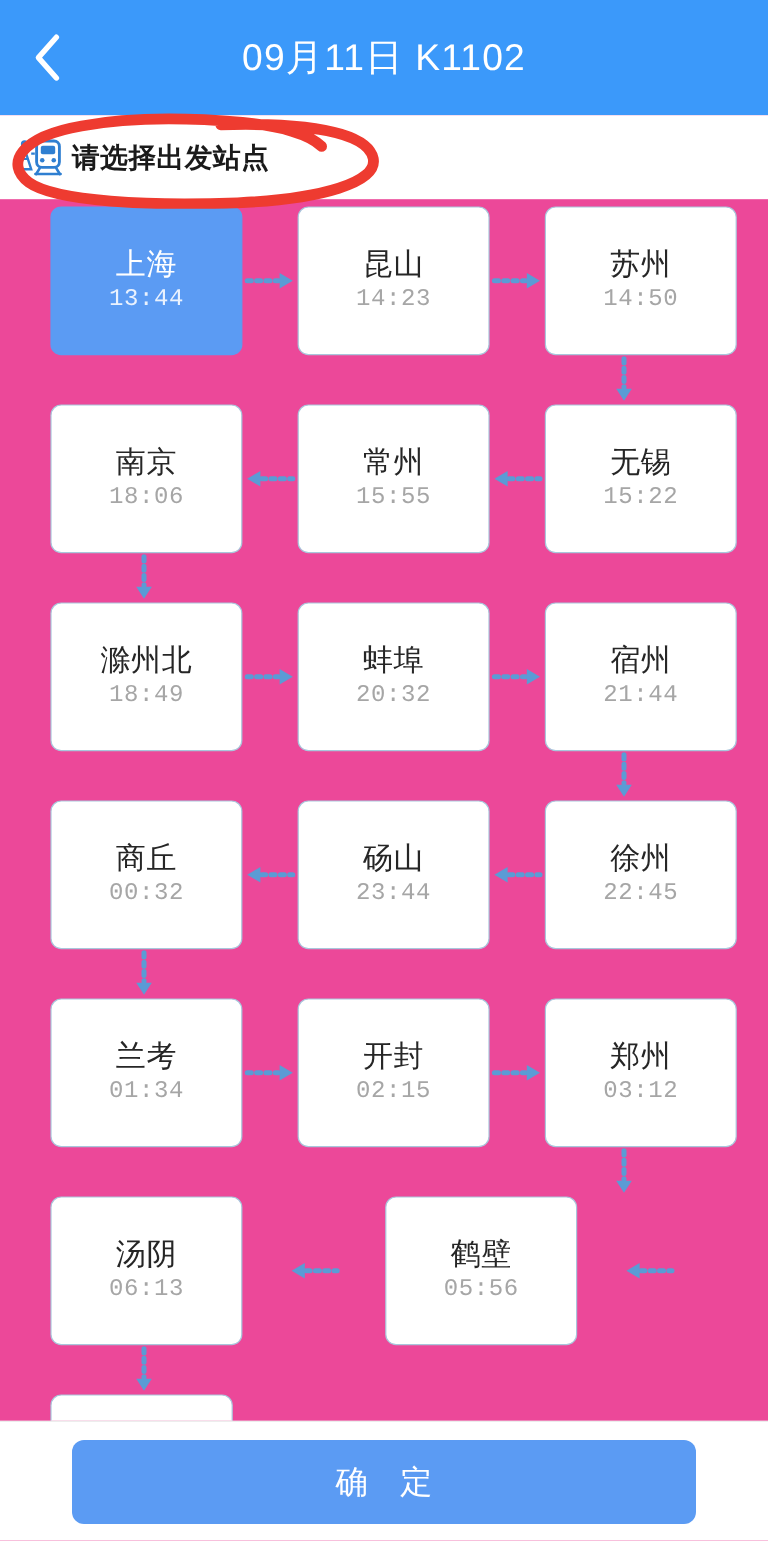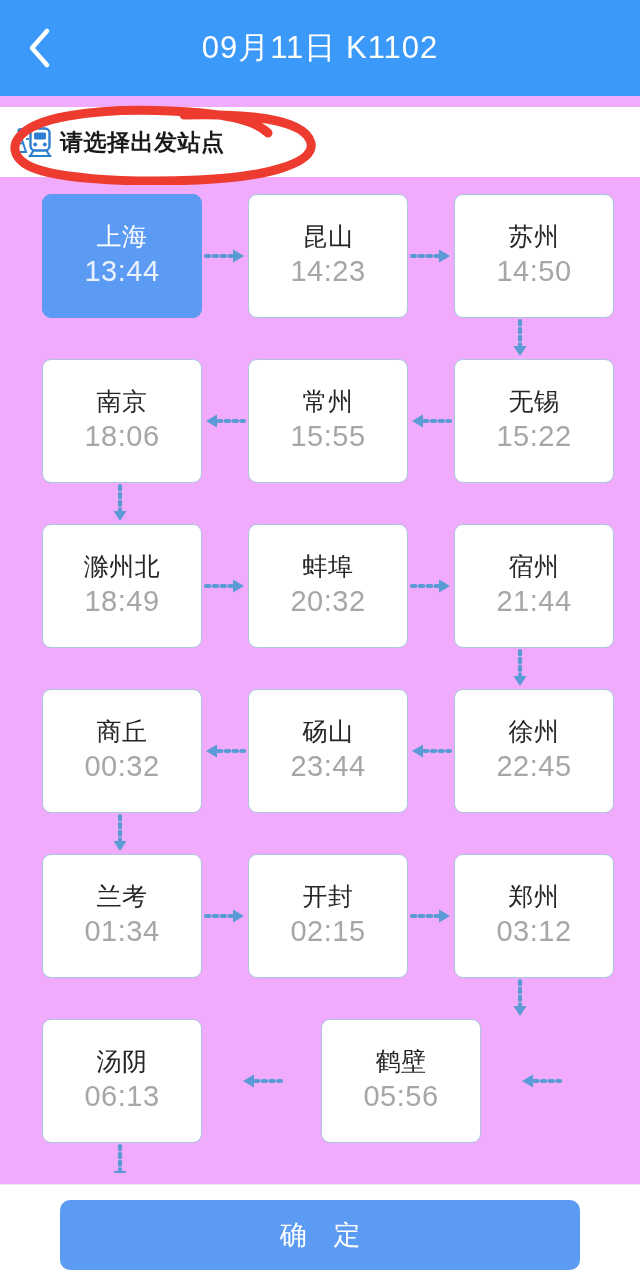--- a/index.html
+++ b/index.html
@@ -9,25 +9,24 @@
     height: 1284px;
     overflow: hidden;
     background: #ffffff;
     font-family: "Liberation Sans", "DejaVu Sans", sans-serif;
   }
 
   #app {
     position: relative;
     width: 640px;
     height: 1284px;
-    background: #f0abfc;
+    background: #ec4899;
     display: flex;
     flex-direction: column;
     overflow: hidden;
-    gap: 11px;
   }
 
   
   .header {
     position: relative;
     flex: 0 0 auto;
     height: 96px;
     background: #3b99fa;
     display: flex;
     align-items: center;
@@ -128,25 +127,26 @@
     flex: 0 0 auto;
   }
   .card .name {
     font-size: 25px;
     color: #262626;
     line-height: 1.22;
     letter-spacing: 0.5px;
     white-space: nowrap;
   }
   .card .time {
-    font-size: 29px;
+    font-size: 20px;
     color: #a6a6a6;
     line-height: 1.3;
     margin-top: 2px;
     letter-spacing: 0.5px;
+    font-family: Liberation Mono, monospace;
   }
   .card.selected {
     background: #5b9bf3;
     border-color: #5b9bf3;
   }
   .card.selected .name { color: #ffffff; }
   .card.selected .time { color: #eaf2fe; }
 
   
   .h-conn {

